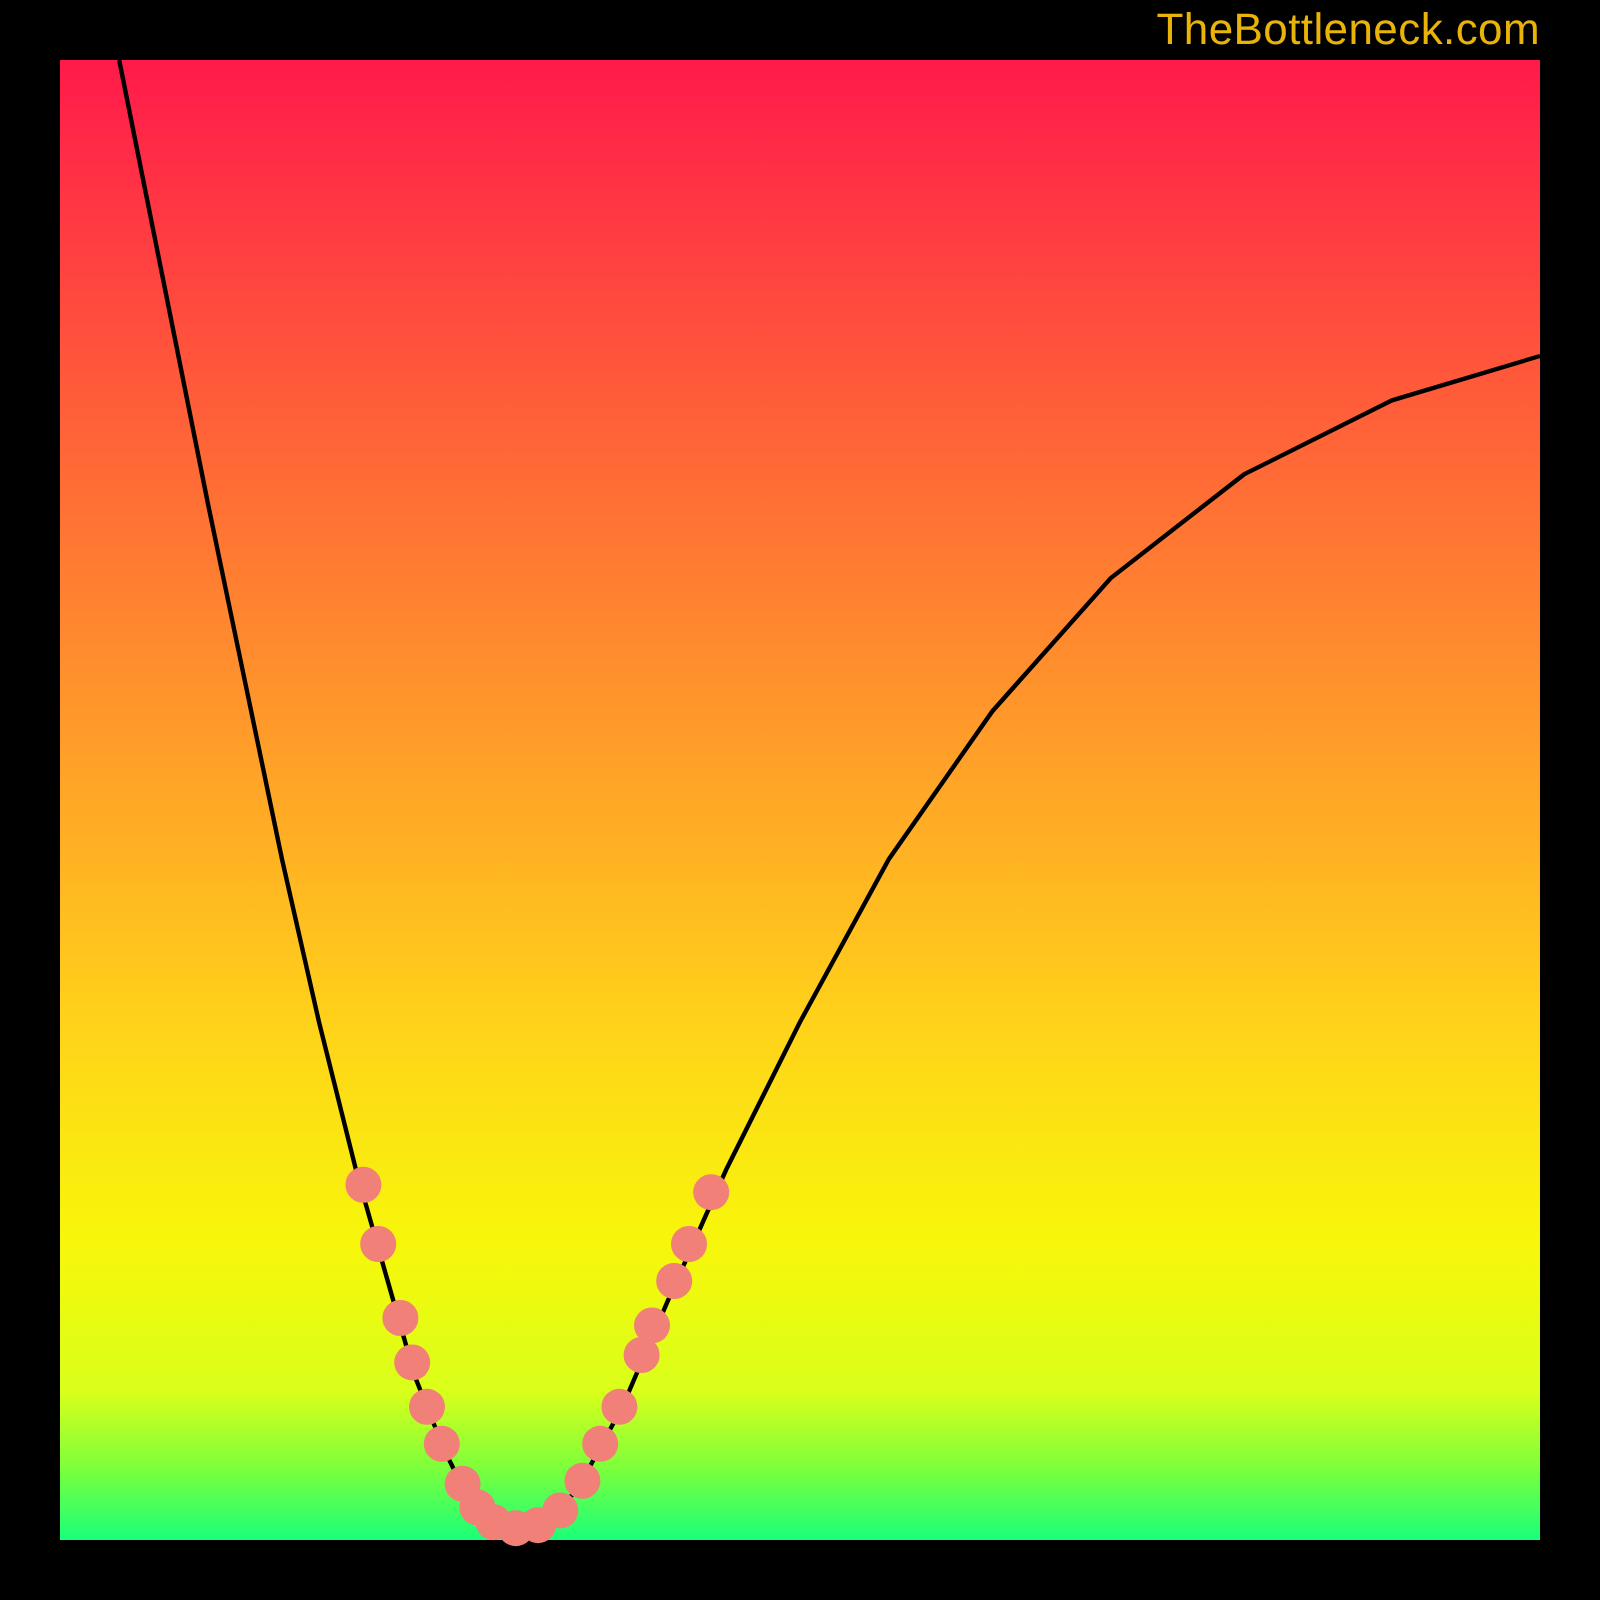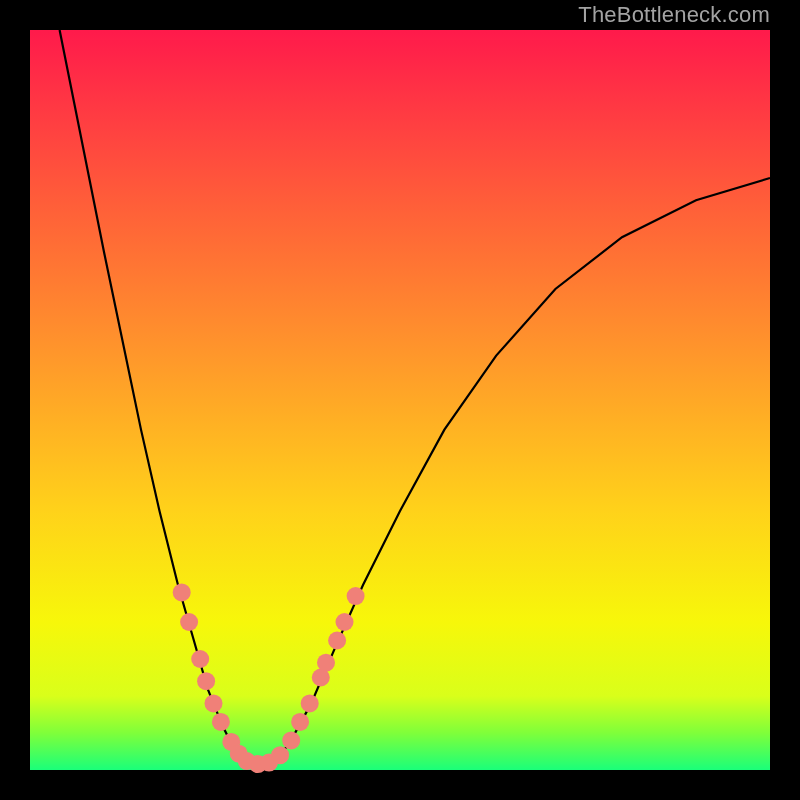--- a/index.html
+++ b/index.html
@@ -28,21 +28,21 @@
       var(--c2) 45%,
       var(--c3) 65%,
       var(--c4) 80%,
       var(--c5) 90%,
       var(--c6) 95%,
       var(--c7) 100%
     );
   }
   .watermark {
     position: absolute;
-    color: #a3a3a3;
+    color: #eab308;
     font-size: 22px;
     font-weight: 400;
     letter-spacing: 0.2px;
   }
   svg.curve-layer {
     position: absolute;
     top: 0;
     left: 0;
   }
 </style>

